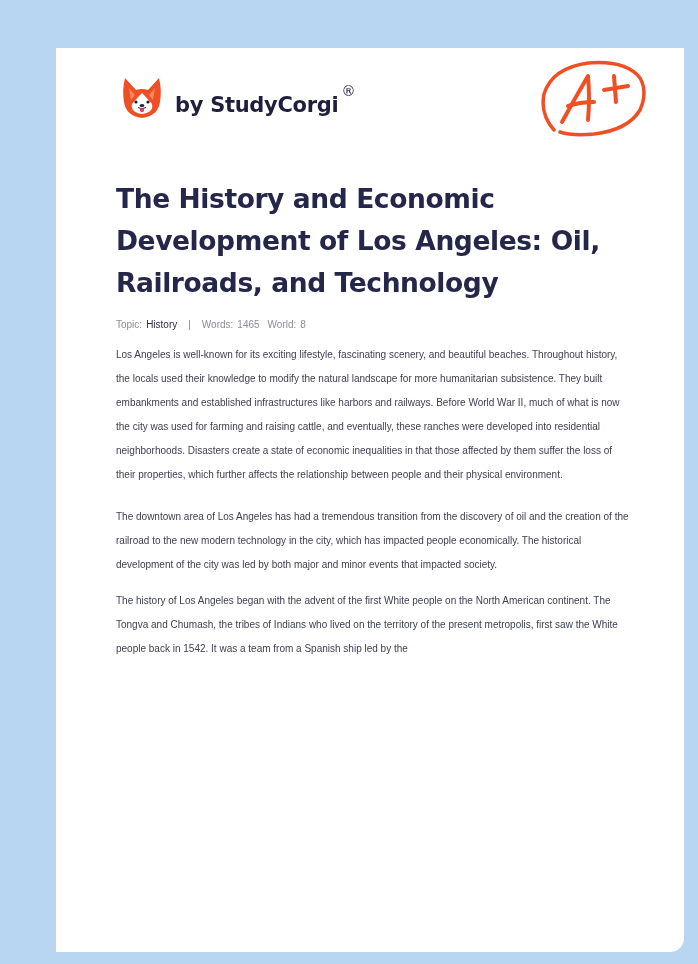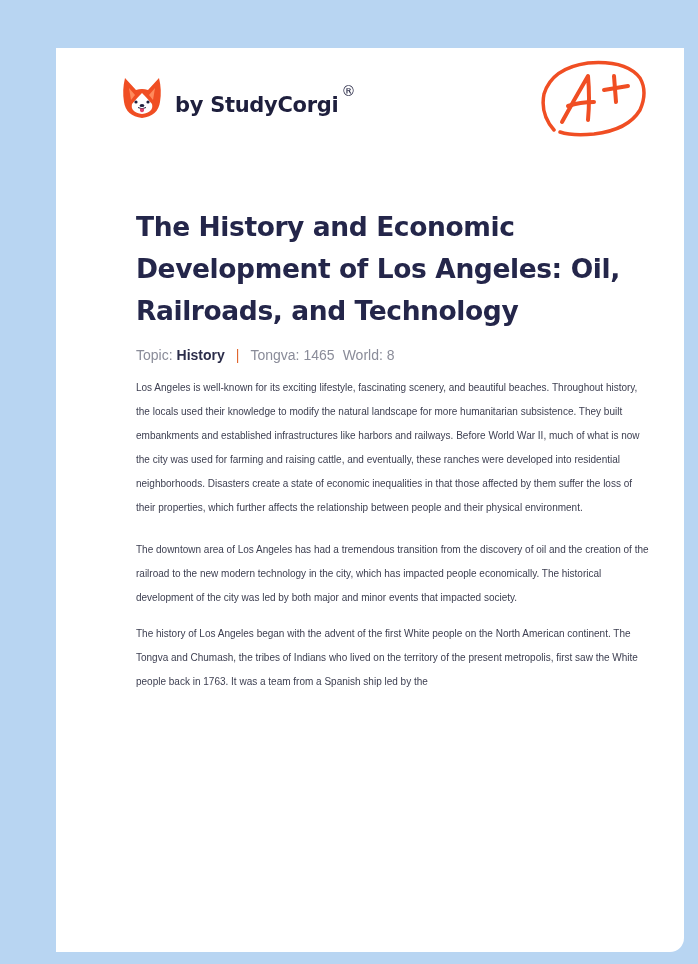--- a/index.html
+++ b/index.html
@@ -62,45 +62,43 @@
     }
     .grade-badge {
       position: absolute;
       left: 482px;
       top: 10px;
       width: 110px;
       height: 82px;
     }
     .content {
       position: absolute;
-      left: 80px;
+      left: 60px;
       top: 130px;
       width: 515px;
-      margin-top: 28px;
     }
     .title {
       font-family: "DejaVu Sans", sans-serif;
       font-weight: bold;
       font-size: 26.5px;
       line-height: 42px;
       color: #24264a;
       margin: 0;
       letter-spacing: -0.4px;
     }
     .meta {
       margin-top: 15px;
-      font-size: 14px;
+      font-size: 10px;
       color: #8a8c99;
       display: flex;
       align-items: center;
     }
     .meta .topic-value {
       color: #2b2d4a;
       margin-left: 4px;
-      font-weight: bold;
     }
     .meta .sep {
       color: #e0672f;
       margin: 0 11px;
     }
     .meta .pages-label {
       margin-left: 8px;
     }
     .section-heading {
       font-family: "DejaVu Sans", sans-serif;
@@ -153,24 +151,24 @@
     </svg>
   </div>
 
   <div class="content">
     <h1 class="title">The History and Economic Development of Los Angeles: Oil, Railroads, and Technology</h1>
 
     <div class="meta">
       <span>Topic:</span>
       <span class="topic-value">History</span>
       <span class="sep">|</span>
-      <span>Tongva:</span>
+      <span>Words:</span>
       <span style="margin-left:4px">1465</span>
       <span class="pages-label">World:</span>
       <span style="margin-left:4px">8</span>
     </div>
 
     <p class="para p1">Los Angeles is well-known for its exciting lifestyle, fascinating scenery, and beautiful beaches. Throughout history, the locals used their knowledge to modify the natural landscape for more humanitarian subsistence. They built embankments and established infrastructures like harbors and railways. Before World War II, much of what is now the city was used for farming and raising cattle, and eventually, these ranches were developed into residential neighborhoods. Disasters create a state of economic inequalities in that those affected by them suffer the loss of their properties, which further affects the relationship between people and their physical environment.</p>
     <p class="para p2">The downtown area of Los Angeles has had a tremendous transition from the discovery of oil and the creation of the railroad to the new modern technology in the city, which has impacted people economically. The historical development of the city was led by both major and minor events that impacted society.</p>
 
-    <p class="para p3">The history of Los Angeles began with the advent of the first White people on the North American continent. The Tongva and Chumash, the tribes of Indians who lived on the territory of the present metropolis, first saw the White people back in 1763. It was a team from a Spanish ship led by the</p>
+    <p class="para p3">The history of Los Angeles began with the advent of the first White people on the North American continent. The Tongva and Chumash, the tribes of Indians who lived on the territory of the present metropolis, first saw the White people back in 1542. It was a team from a Spanish ship led by the</p>
   </div>
 </div>
 
 </body></html>

